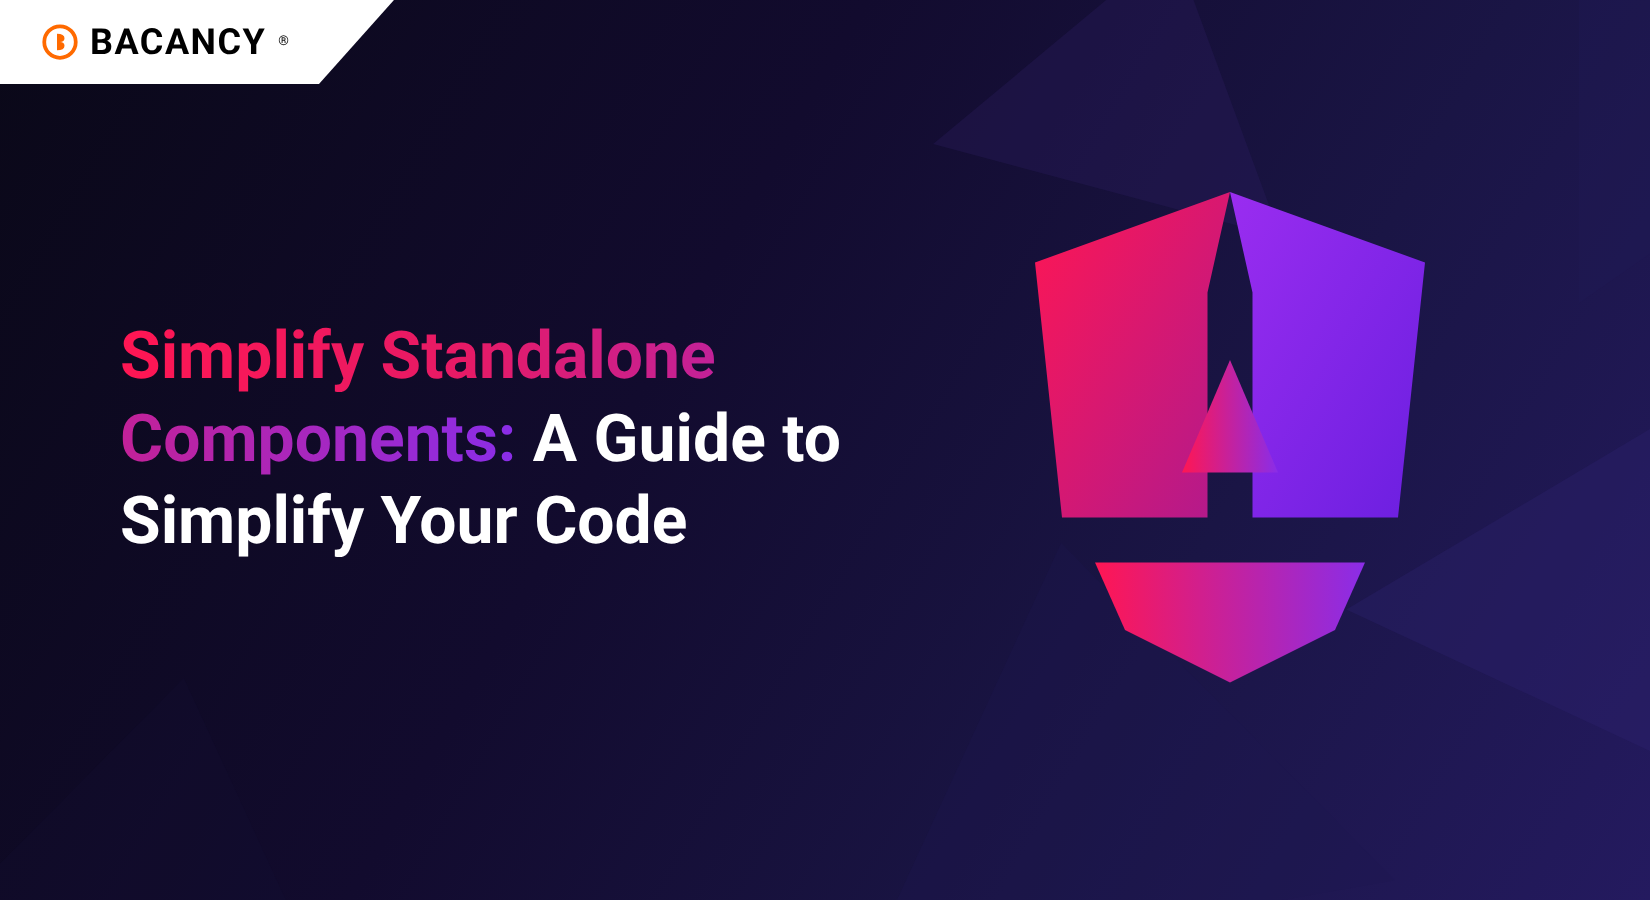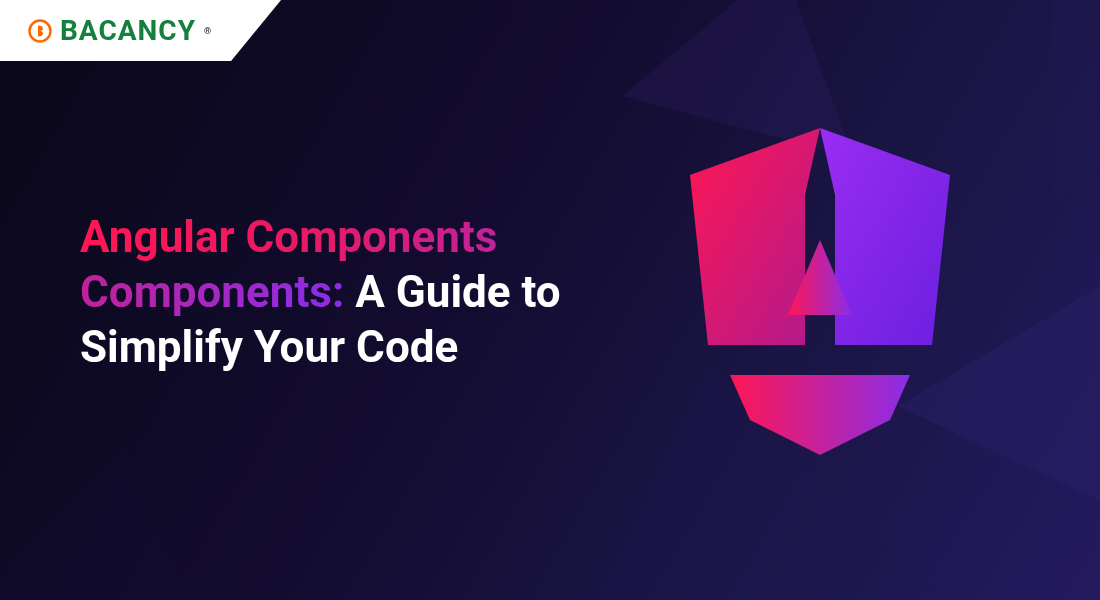--- a/index.html
+++ b/index.html
@@ -36,23 +36,23 @@
     align-items: center;
     gap: 8px;
     z-index: 10;
   }
   .logo-mark {
     width: 24px; height: 24px;
     display: inline-flex; align-items: center; justify-content: center;
   }
   .logo-text {
     font-weight: 700;
-    font-size: 28px;
+    font-size: 24px;
     letter-spacing: 1px;
-    color: #15803d;
+    color: #000000;
   }
   .logo-reg {
     font-size: 9px;
     color: #111;
     vertical-align: super;
   }
 
   
   .heading {
     position: absolute;
@@ -94,21 +94,21 @@
     <svg viewBox="0 0 24 24" width="24" height="24">
       <circle cx="12" cy="12" r="10.5" fill="none" stroke="#ff6a00" stroke-width="2.5"></circle>
       <path d="M10 6.5 L10 17.5 Q15 17.5 15 14.5 Q15 12.2 12 12 Q15 11.8 15 9.5 Q15 6.5 10 6.5 Z" fill="#ff6a00"></path>
     </svg>
   </span>
   <span class="logo-text">BACANCY</span>
   <span class="logo-reg">®</span>
 </div>
 
 <h1 class="heading">
-  <span class="grad-text">Angular Components Components:</span><span> A Guide to Simplify Your Code</span>
+  <span class="grad-text">Simplify Standalone Components:</span><span> A Guide to Simplify Your Code</span>
 </h1>
 
 <div class="ng-logo">
   <svg viewBox="0 0 320 340" width="320" height="340">
     <defs>
       <linearGradient id="gL" x1="0" y1="0" x2="1" y2="1">
         <stop offset="0%" stop-color="#ff1653"></stop>
         <stop offset="100%" stop-color="#b01a8e"></stop>
       </linearGradient>
       <linearGradient id="gR" x1="0" y1="0" x2="1" y2="1">

